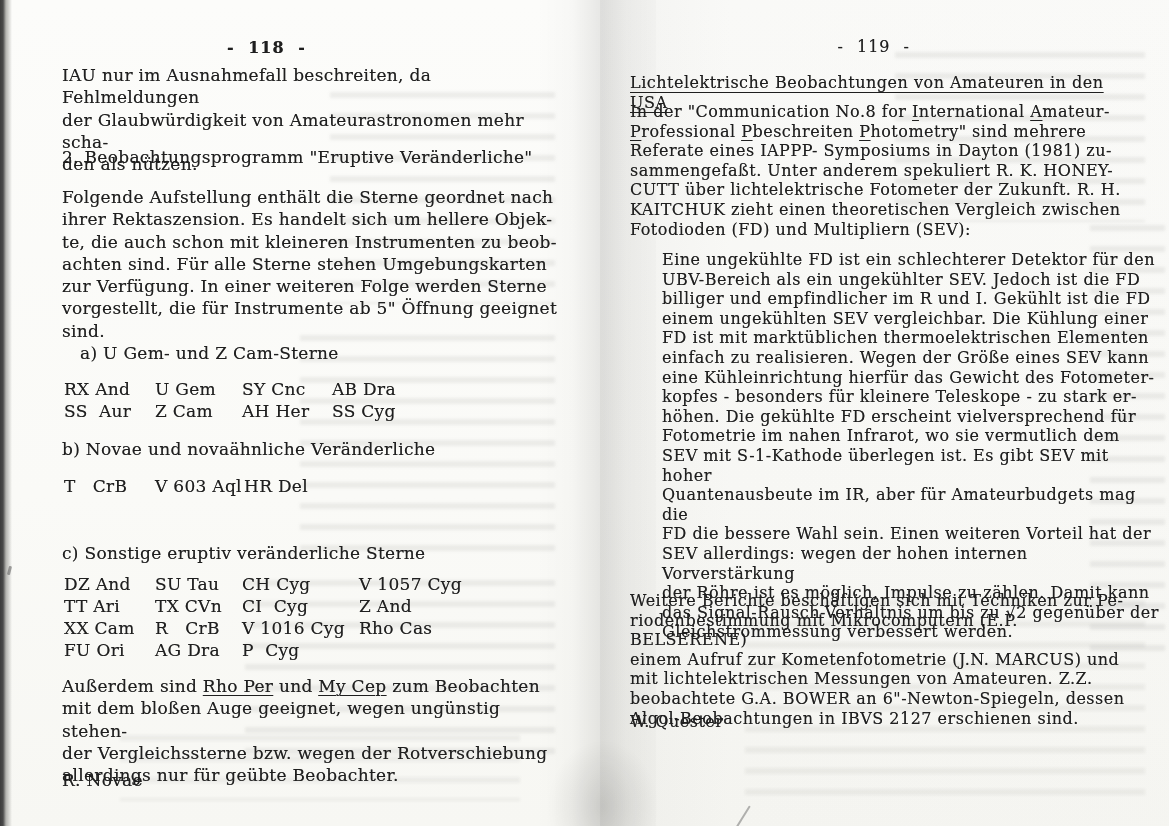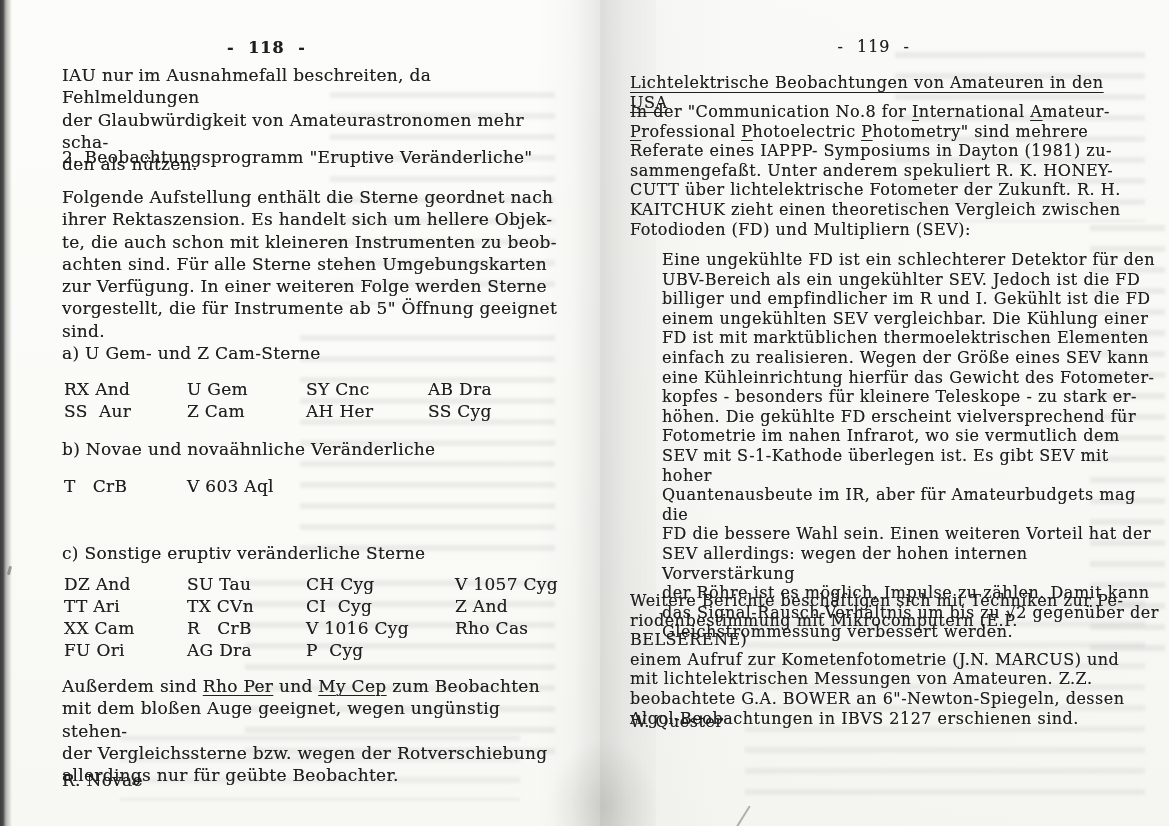--- a/index.html
+++ b/index.html
@@ -38,29 +38,29 @@
   
   .blk{position:absolute;white-space:pre-line;color:#1f1f1f;
        text-shadow:0 0 0.5px rgba(30,30,30,0.55);}
   .lp{font-size:17px;line-height:22.3px;letter-spacing:0.3px;width:505px;}
   .rp{font-size:16px;line-height:19.6px;letter-spacing:0.5px;width:500px;}
   .pnum{font-size:16px;letter-spacing:1px;word-spacing:7px;}
   .u{text-decoration:underline;text-decoration-thickness:1.2px;text-underline-offset:3px;}
   .title-underline{text-decoration:underline;text-decoration-thickness:1.2px;text-underline-offset:4px;}
 
   
-  .trow{display:grid;height:22px;gap:32px;}
+  .trow{display:grid;height:22px;}
   .tcell{white-space:pre;padding-left:4px;}
 
   
   #l-header{left:227px;top:37px;width:120px;text-align:left;font-weight:bold;}
   #l-para-intro{left:62px;top:64px;}
   #l-heading-program{left:62px;top:146px;}
   #l-para-list{left:62px;top:186px;}
-  #l-sec-a{left:62px;top:342px;}
+  #l-sec-a{left:80px;top:342px;}
   #l-table-a{left:60px;top:378px;}
   #l-sec-b{left:62px;top:438px;}
   #l-table-b{left:60px;top:475px;}
   #l-sec-c{left:62px;top:536px;margin-top:6px;}
   #l-table-c{left:60px;top:573px;}
   #l-closing{left:62px;top:675px;}
   #l-sig{left:62px;top:769px;}
 
   
   #r-header{left:790px;top:37px;width:120px;text-align:right;}
@@ -98,35 +98,35 @@
     <div class="blk lp" id="l-para-list">Folgende Aufstellung enthält die Sterne geordnet nach
 ihrer Rektaszension. Es handelt sich um hellere Objek-
 te, die auch schon mit kleineren Instrumenten zu beob-
 achten sind. Für alle Sterne stehen Umgebungskarten
 zur Verfügung. In einer weiteren Folge werden Sterne
 vorgestellt, die für Instrumente ab 5" Öffnung geeignet
 sind.</div>
     <div class="blk lp" id="l-sec-a">a) U Gem- und Z Cam-Sterne</div>
     <div class="blk lp" id="l-table-a"><div class="trow" style="grid-template-columns: 91px 87px 90px auto;"><div class="tcell">RX And</div><div class="tcell">U Gem</div><div class="tcell">SY Cnc</div><div class="tcell">AB Dra</div></div><div class="trow" style="grid-template-columns: 91px 87px 90px auto;"><div class="tcell">SS  Aur</div><div class="tcell">Z Cam</div><div class="tcell">AH Her</div><div class="tcell">SS Cyg</div></div></div>
     <div class="blk lp" id="l-sec-b">b) Novae und novaähnliche Veränderliche</div>
-    <div class="blk lp" id="l-table-b"><div class="trow" style="grid-template-columns: 91px 89px auto;"><div class="tcell">T   CrB</div><div class="tcell">V 603 Aql</div></div></div>
+    <div class="blk lp" id="l-table-b"><div class="trow" style="grid-template-columns: 91px 89px auto;"><div class="tcell">T   CrB</div><div class="tcell">V 603 Aql</div><div class="tcell">HR Del</div></div></div>
     <div class="blk lp" id="l-sec-c">c) Sonstige eruptiv veränderliche Sterne</div>
     <div class="blk lp" id="l-table-c"><div class="trow" style="grid-template-columns: 91px 87px 117px auto;"><div class="tcell">DZ And</div><div class="tcell">SU Tau</div><div class="tcell">CH Cyg</div><div class="tcell">V 1057 Cyg</div></div><div class="trow" style="grid-template-columns: 91px 87px 117px auto;"><div class="tcell">TT Ari</div><div class="tcell">TX CVn</div><div class="tcell">CI  Cyg</div><div class="tcell">Z And</div></div><div class="trow" style="grid-template-columns: 91px 87px 117px auto;"><div class="tcell">XX Cam</div><div class="tcell">R   CrB</div><div class="tcell">V 1016 Cyg</div><div class="tcell">Rho Cas</div></div><div class="trow" style="grid-template-columns: 91px 87px 117px auto;"><div class="tcell">FU Ori</div><div class="tcell">AG Dra</div><div class="tcell">P  Cyg</div><div class="tcell"></div></div></div>
     <div class="blk lp" id="l-closing"><span>Außerdem sind </span><span class="u">Rho Per</span><span> und </span><span class="u">My Cep</span><span> zum Beobachten
 mit dem bloßen Auge geeignet, wegen ungünstig stehen-
 der Vergleichssterne bzw. wegen der Rotverschiebung
 allerdings nur für geübte Beobachter.</span></div>
     <div class="blk lp" id="l-sig">R. Novae</div>
   </div>
 
   <div>
     <div class="blk rp pnum" id="r-header">- 119 -</div>
     <div class="blk rp title-underline" id="r-title">Lichtelektrische Beobachtungen von Amateuren in den USA</div>
     <div class="blk rp" id="r-para-intro"><span>In der "Communication No.8 for </span><span class="u">I</span><span>nternational </span><span class="u">A</span><span>mateur-
-</span><span class="u">P</span><span>rofessional </span><span class="u">P</span><span>hotoelectric </span><span class="u">P</span><span>hotometry" sind mehrere
+</span><span class="u">P</span><span>rofessional </span><span class="u">P</span><span>beschreiten </span><span class="u">P</span><span>hotometry" sind mehrere
 Referate eines IAPPP- Symposiums in Dayton (1981) zu-
 sammengefaßt. Unter anderem spekuliert R. K. HONEY-
 CUTT über lichtelektrische Fotometer der Zukunft. R. H.
 KAITCHUK zieht einen theoretischen Vergleich zwischen
 Fotodioden (FD) und Multipliern (SEV):</span></div>
     <div class="blk rp" id="r-para-comparison">Eine ungekühlte FD ist ein schlechterer Detektor für den
 UBV-Bereich als ein ungekühlter SEV. Jedoch ist die FD
 billiger und empfindlicher im R und I. Gekühlt ist die FD
 einem ungekühlten SEV vergleichbar. Die Kühlung einer
 FD ist mit marktüblichen thermoelektrischen Elementen

